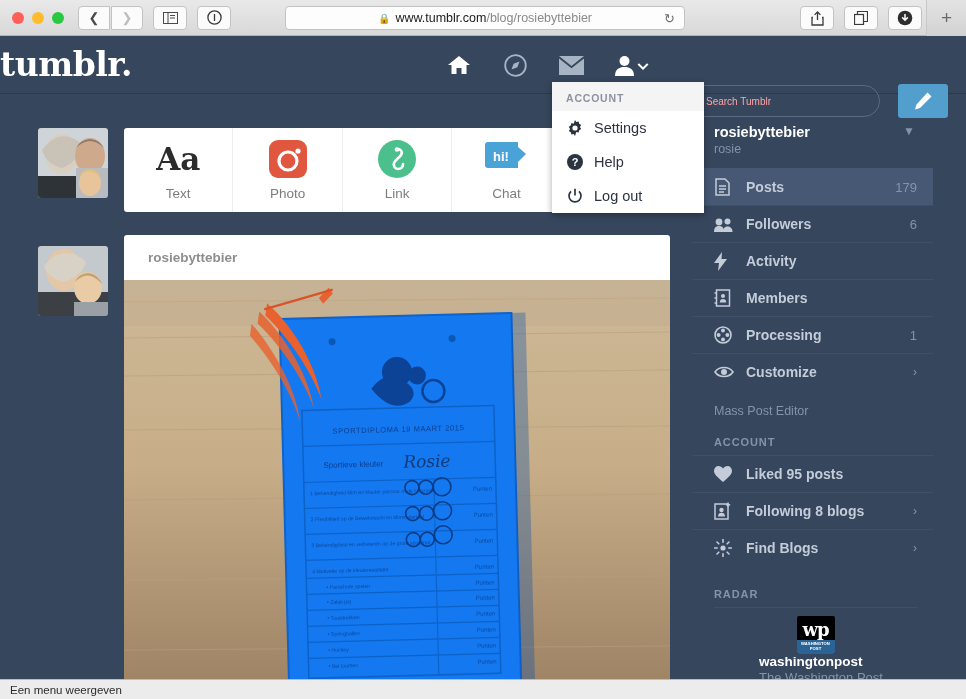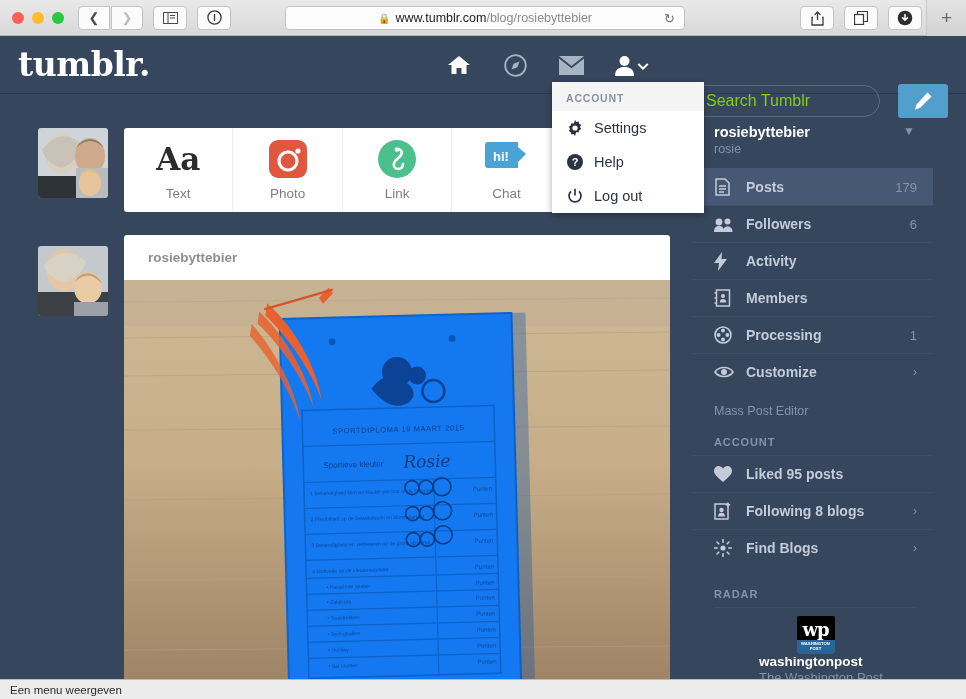--- a/index.html
+++ b/index.html
@@ -56,41 +56,41 @@
     background: linear-gradient(#e3e3e3,#d2d2d2);
   }
 
   
   .tb-header {
     position: absolute; left: 0; top: 36px; width: 966px; height: 58px;
     background: #36465d; border-bottom: 1px solid #2c3a4e;
     display: flex; align-items: center;
   }
   .logo {
-    margin-left: 18px; color: #fff; font-family: "DejaVu Serif", serif;
+    color: #fff; font-family: "DejaVu Serif", serif;
     font-size: 33px; font-weight: bold; letter-spacing: -0.5px;
   }
   .nav-icons {
     position: absolute; left: 446px; top: 0; height: 58px;
     display: flex; align-items: center; gap: 30px;
   }
   .nav-ic {
     width: 26px; height: 26px; display: flex;
     align-items: center; justify-content: center; color: #a7b4c4;
   }
   .nav-ic.active { color: #ffffff; }
   .account-ic { display: flex; align-items: center; gap: 2px; color: #ffffff; }
 
   .searchbox {
     position: absolute; left: 668px; top: 49px; width: 212px; height: 32px;
     border: 1px solid #5a6a80; border-radius: 17px;
     display: flex; align-items: center; padding-left: 13px;
   }
   .searchbox .sicon { color: #8e9bab; font-size: 13px; margin-right: 9px; }
-  .searchbox .splaceholder { color: #84cc16; font-size: 16px; }
+  .searchbox .splaceholder { color: #fca5a5; font-size: 10px; }
   .compose-btn {
     position: absolute; left: 898px; top: 48px; width: 50px; height: 34px;
     background: #529ecc; border-radius: 3px;
     display: flex; align-items: center; justify-content: center; color: #fff;
   }
 
   
   .dropdown {
     position: absolute; left: 552px; top: 82px; width: 152px;
     background: #ffffff; z-index: 60;

